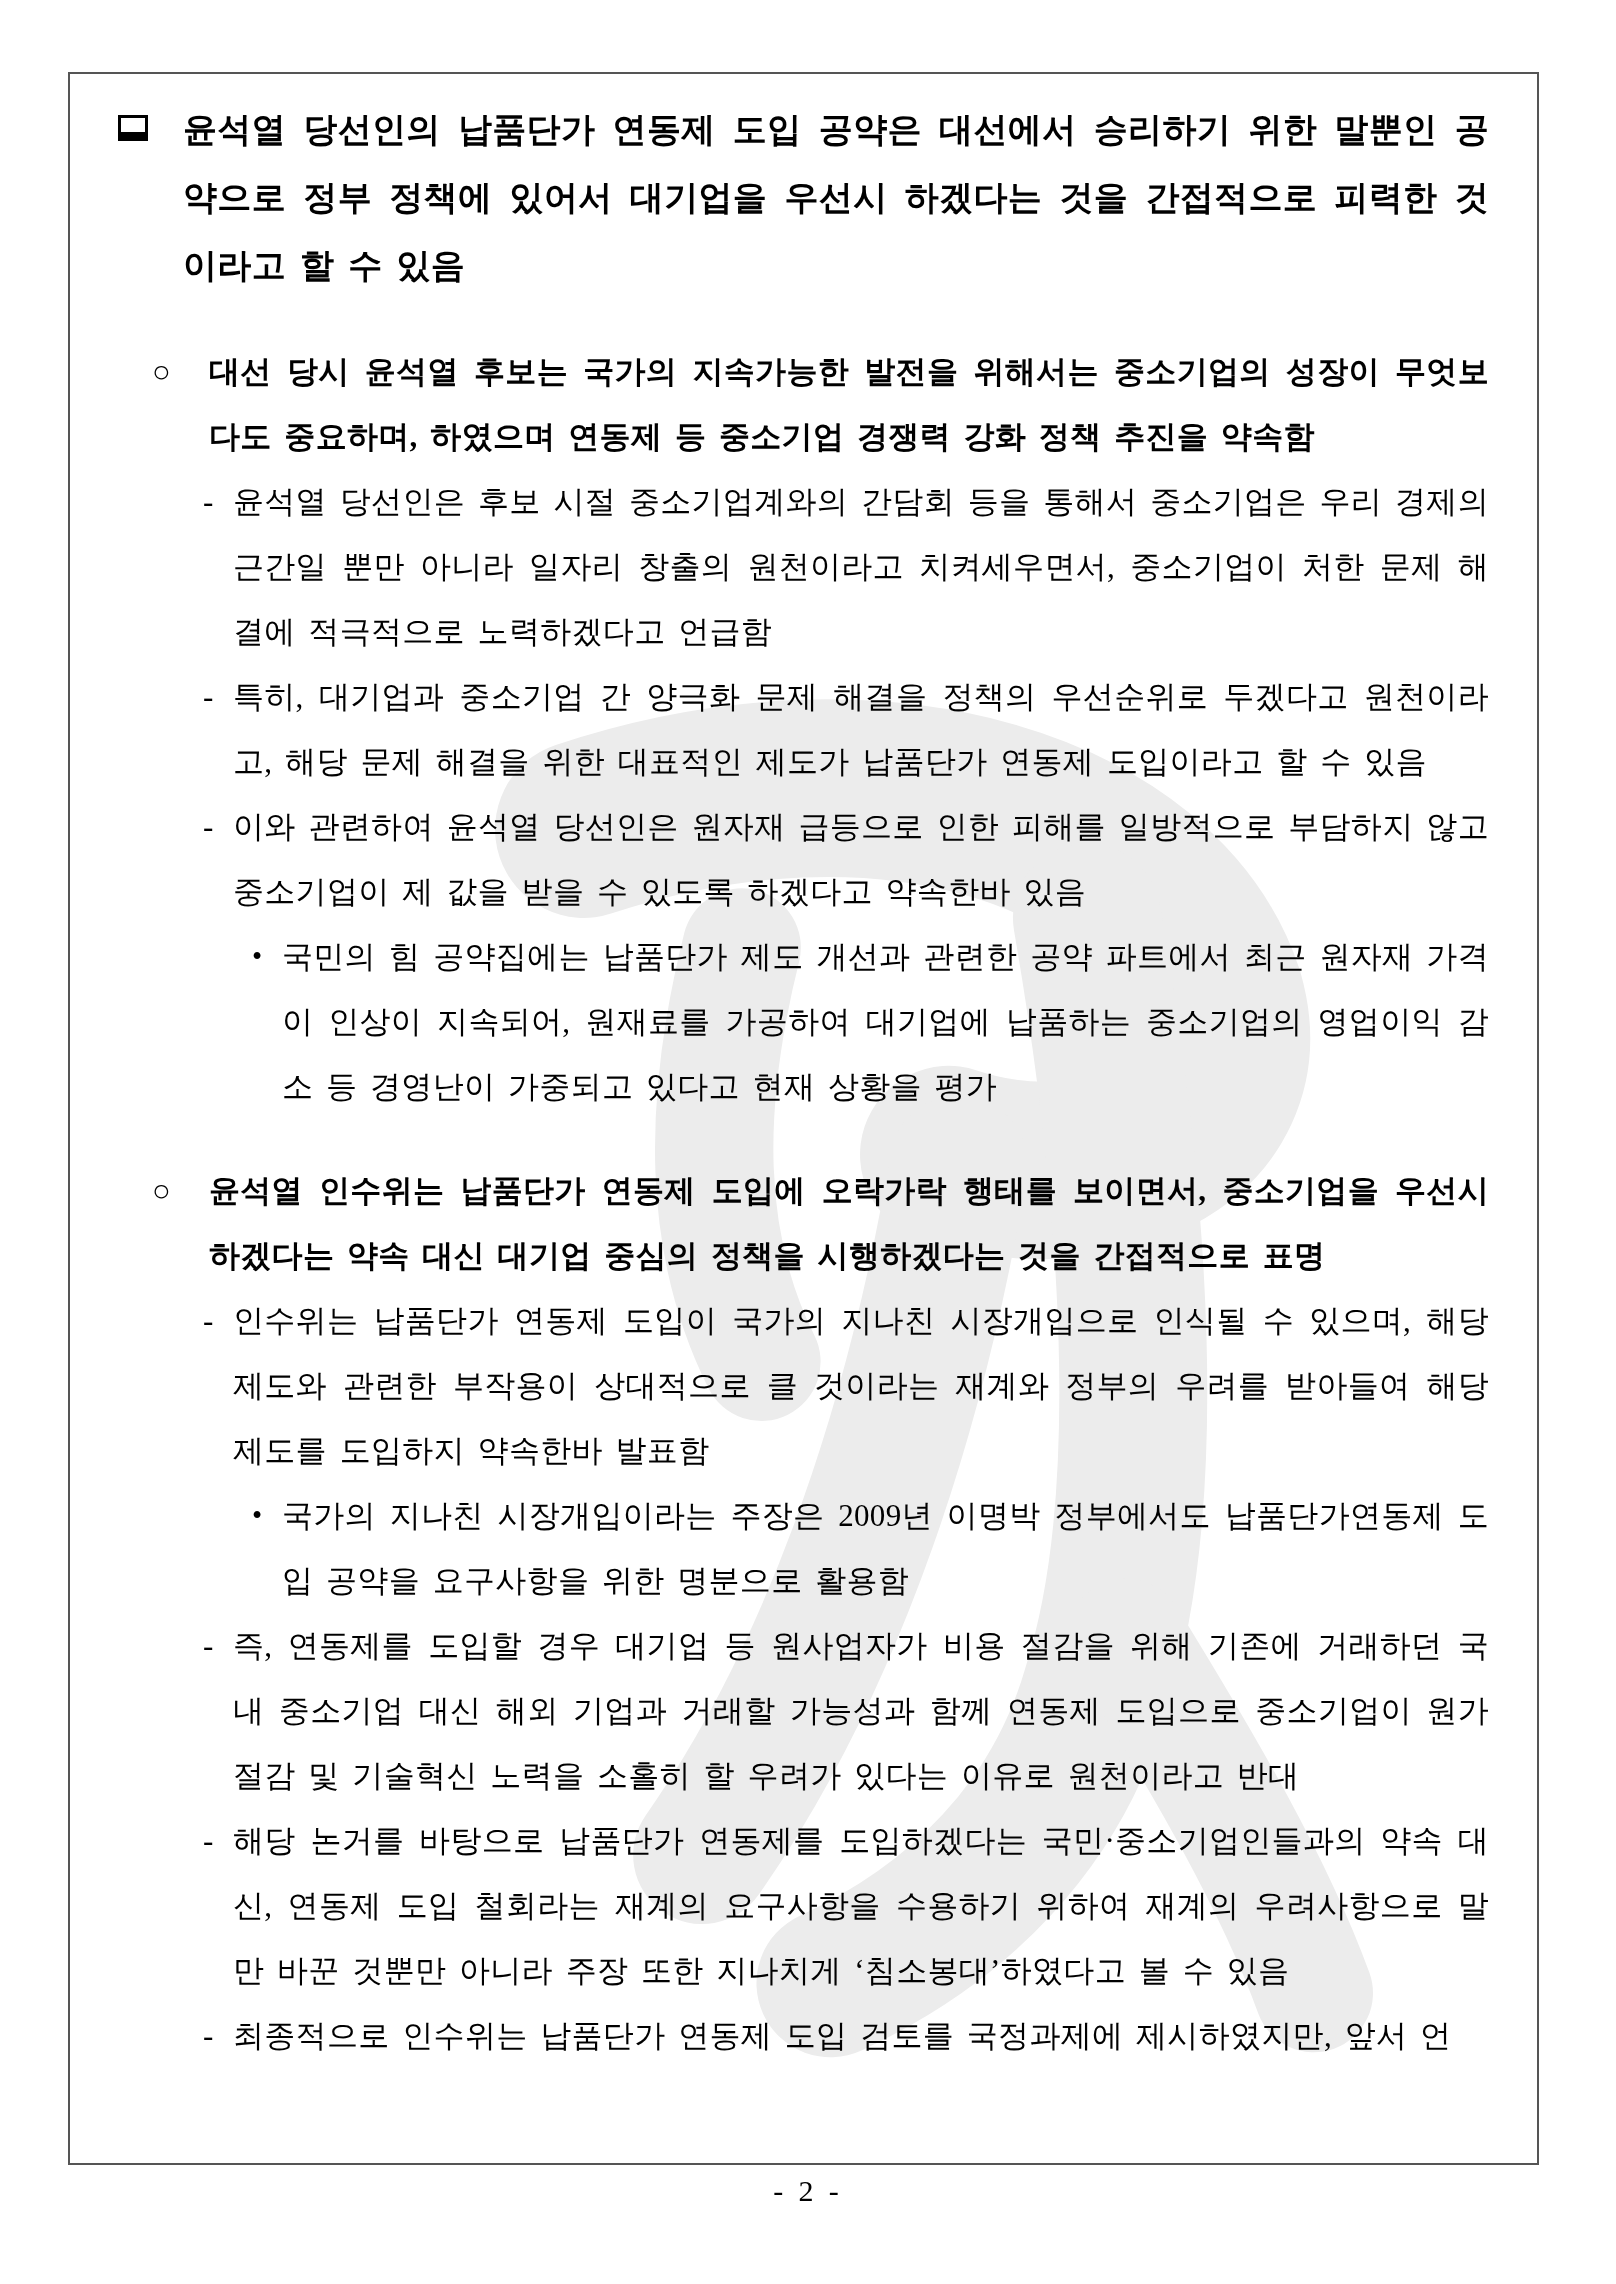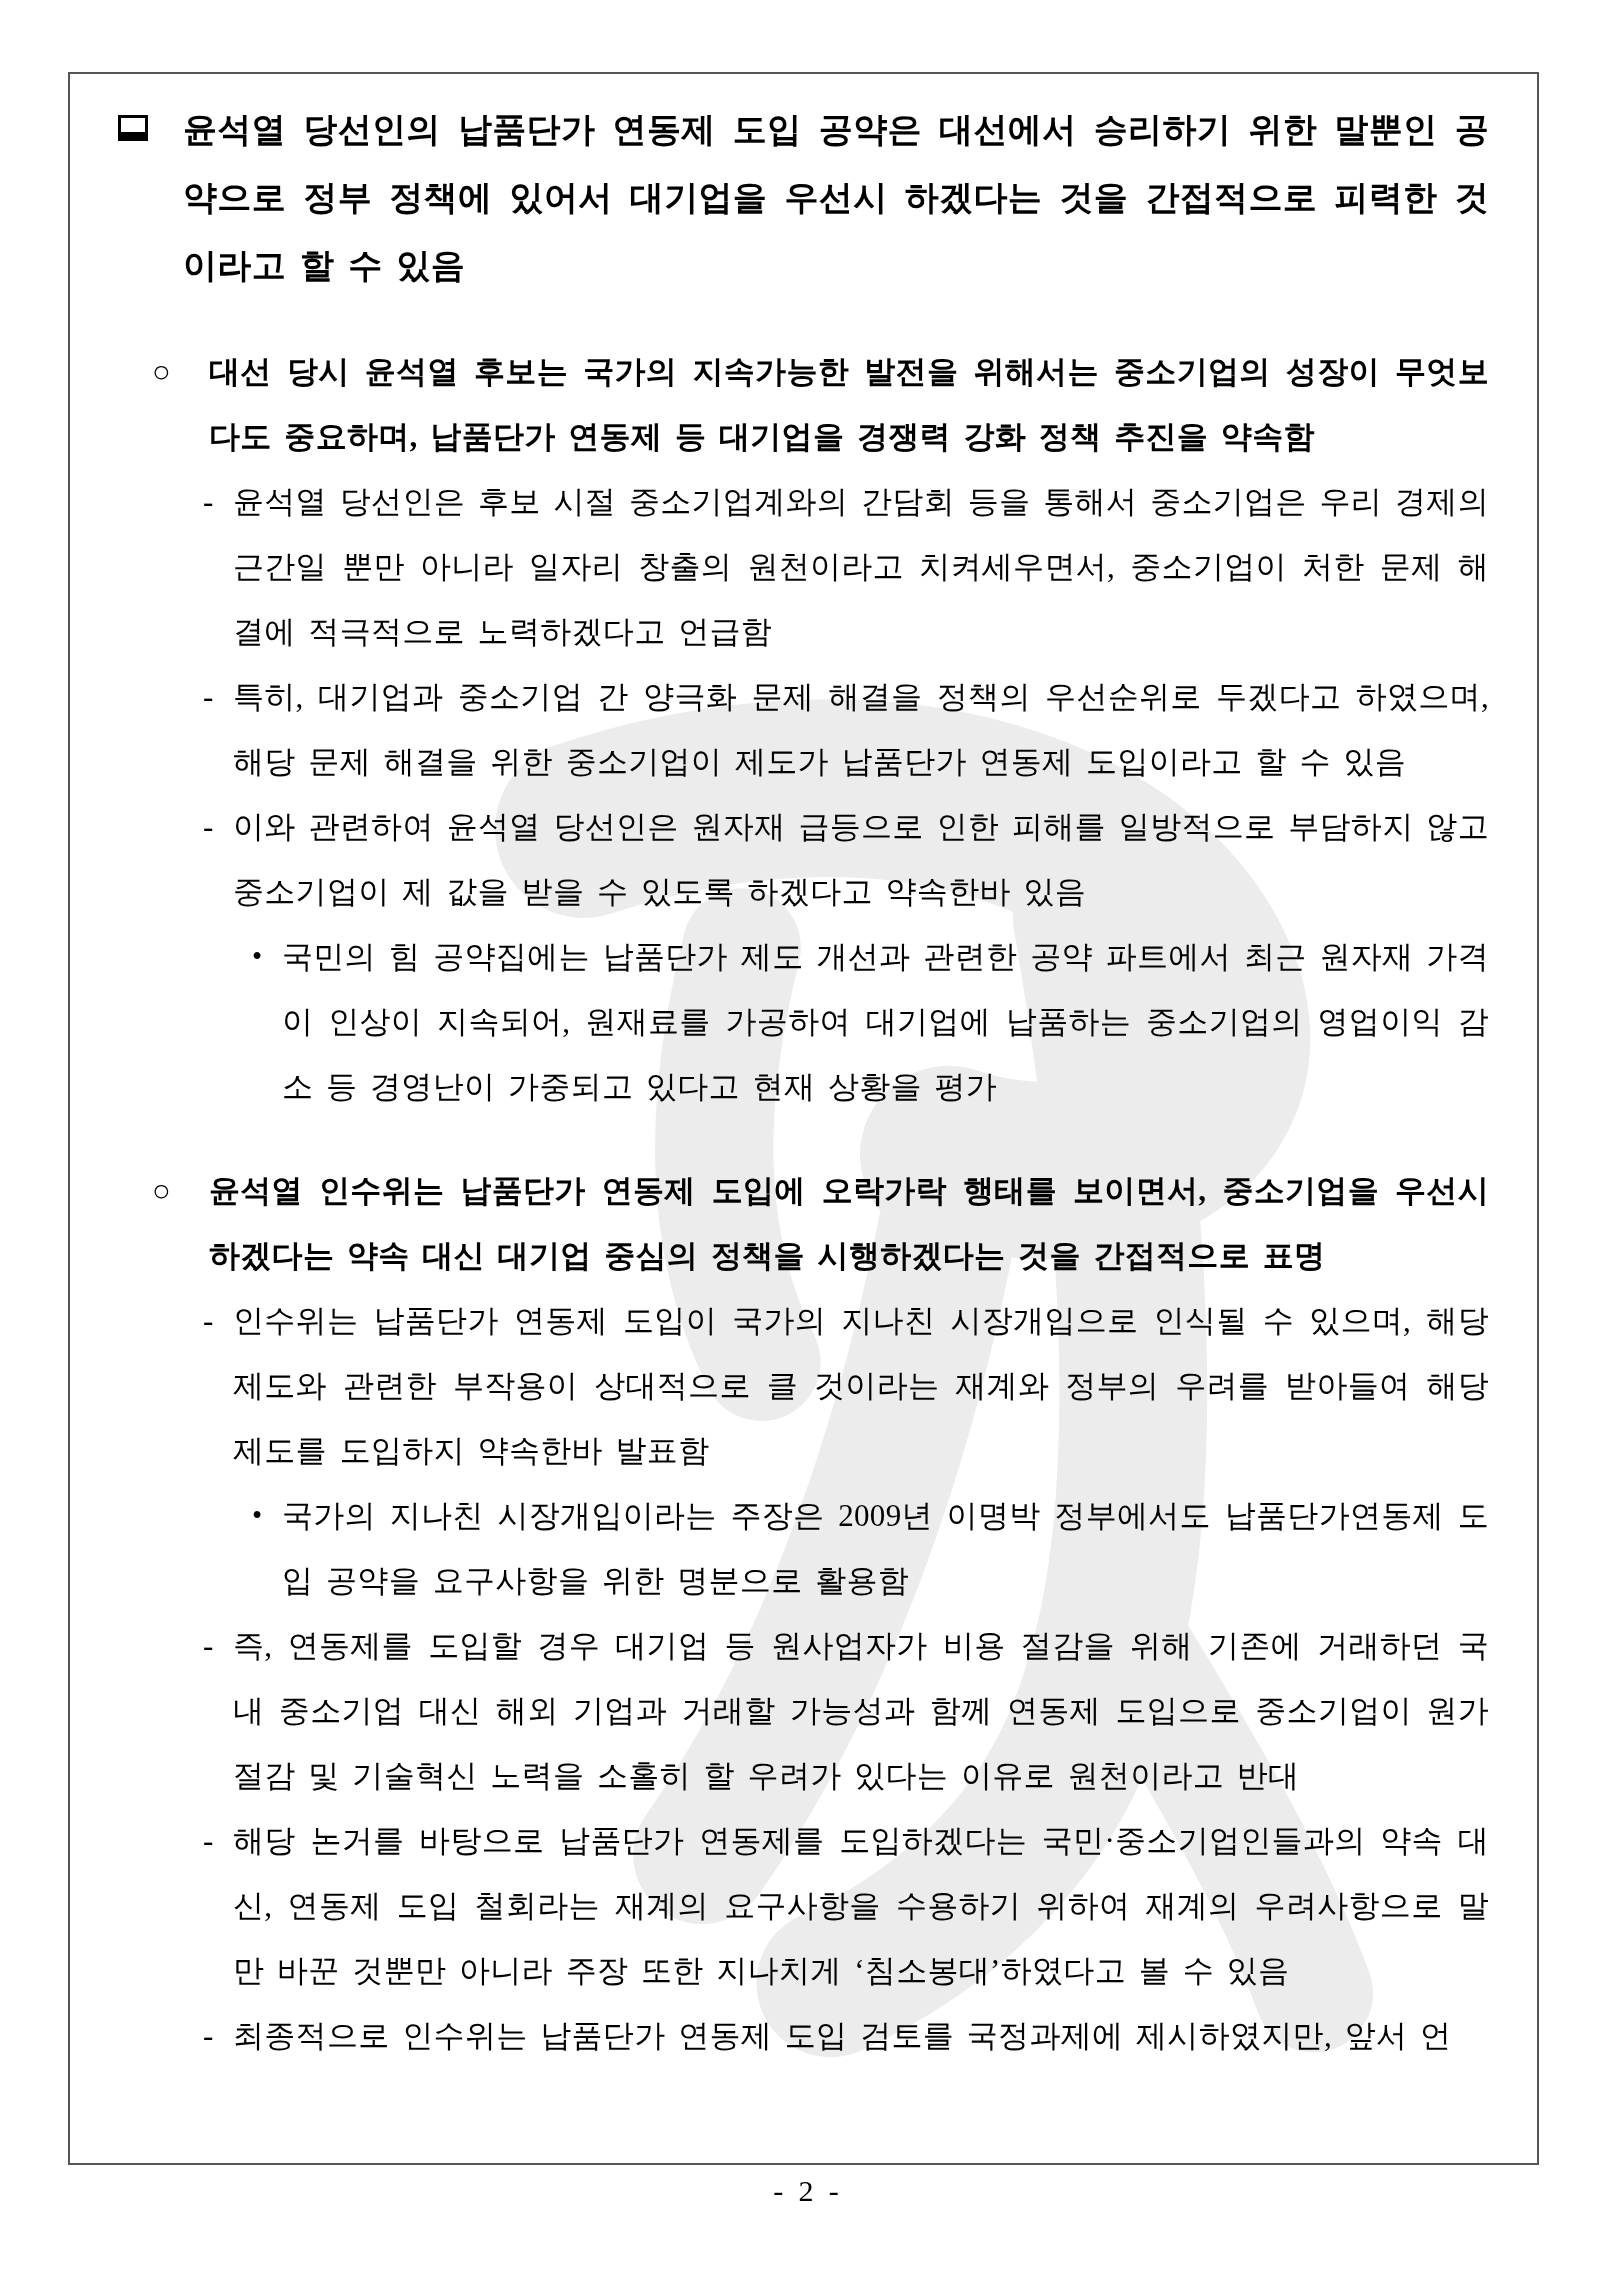--- a/index.html
+++ b/index.html
@@ -91,31 +91,31 @@
 
   <div class="frame">
 
     <div class="item lv0">
       <span class="marker-col"><span class="sq"></span></span>
       <div class="text">윤석열 당선인의 납품단가 연동제 도입 공약은 대선에서 승리하기 위한 말뿐인 공약으로 정부 정책에 있어서 대기업을 우선시 하겠다는 것을 간접적으로 피력한 것이라고 할 수 있음</div>
     </div>
 
     <div class="item lv1">
       <span class="marker-col circle-glyph">○</span>
-      <div class="text">대선 당시 윤석열 후보는 국가의 지속가능한 발전을 위해서는 중소기업의 성장이 무엇보다도 중요하며, 납품단가 연동제 등 대기업을 경쟁력 강화 정책 추진을 약속함</div>
+      <div class="text">대선 당시 윤석열 후보는 국가의 지속가능한 발전을 위해서는 중소기업의 성장이 무엇보다도 중요하며, 하였으며 연동제 등 중소기업 경쟁력 강화 정책 추진을 약속함</div>
     </div>
 
     <div class="item lv2">
       <span class="marker-col">-</span>
       <div class="text">윤석열 당선인은 후보 시절 중소기업계와의 간담회 등을 통해서 중소기업은 우리 경제의 근간일 뿐만 아니라 일자리 창출의 원천이라고 치켜세우면서, 중소기업이 처한 문제 해결에 적극적으로 노력하겠다고 언급함</div>
     </div>
 
     <div class="item lv2">
       <span class="marker-col">-</span>
-      <div class="text">특히, 대기업과 중소기업 간 양극화 문제 해결을 정책의 우선순위로 두겠다고 하였으며, 해당 문제 해결을 위한 중소기업이 제도가 납품단가 연동제 도입이라고 할 수 있음</div>
+      <div class="text">특히, 대기업과 중소기업 간 양극화 문제 해결을 정책의 우선순위로 두겠다고 원천이라고, 해당 문제 해결을 위한 대표적인 제도가 납품단가 연동제 도입이라고 할 수 있음</div>
     </div>
 
     <div class="item lv2">
       <span class="marker-col">-</span>
       <div class="text">이와 관련하여 윤석열 당선인은 원자재 급등으로 인한 피해를 일방적으로 부담하지 않고 중소기업이 제 값을 받을 수 있도록 하겠다고 약속한바 있음</div>
     </div>
 
     <div class="item lv3">
       <span class="marker-col dot-glyph">•</span>
       <div class="text">국민의 힘 공약집에는 납품단가 제도 개선과 관련한 공약 파트에서 최근 원자재 가격이 인상이 지속되어, 원재료를 가공하여 대기업에 납품하는 중소기업의 영업이익 감소 등 경영난이 가중되고 있다고 현재 상황을 평가</div>

